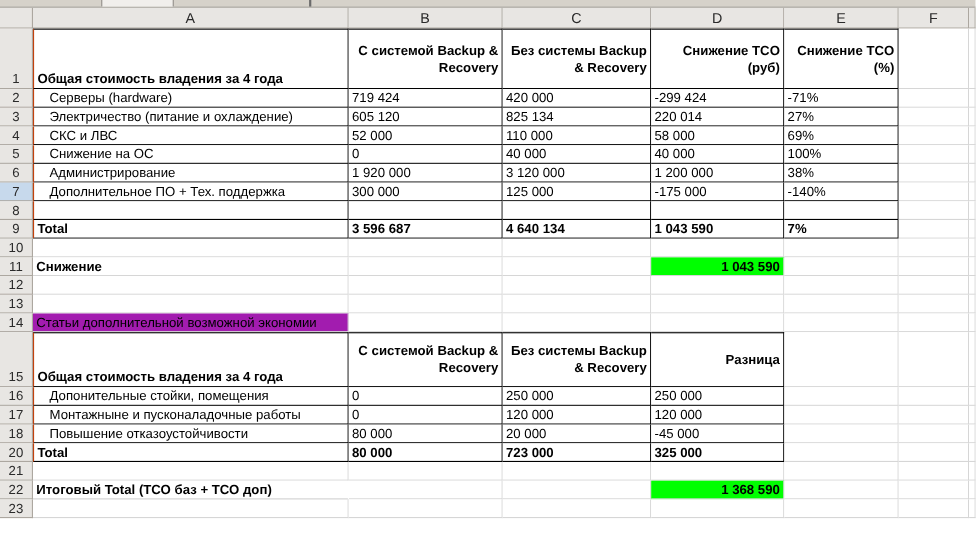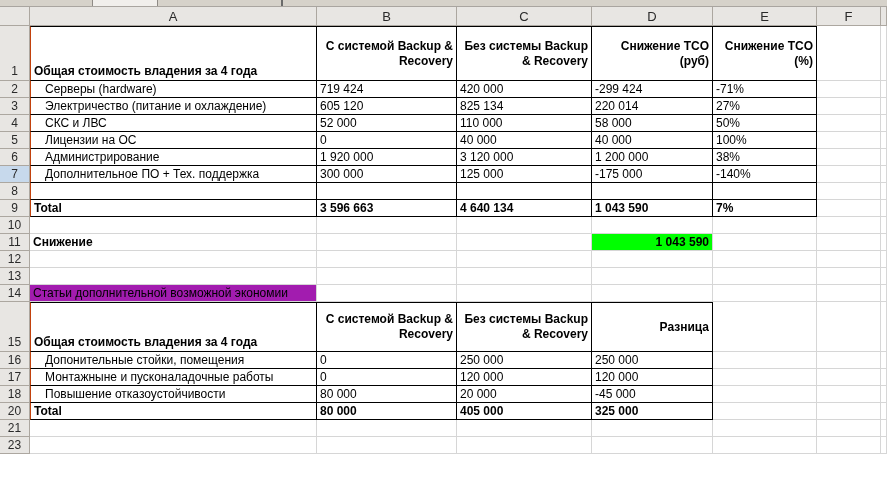--- a/index.html
+++ b/index.html
@@ -100,27 +100,27 @@
       <td class="k num">27%</td>
       <td></td>
       <td></td>
     </tr>
     <tr class="r17">
       <td class="hd">4</td>
       <td class="k kl indent">СКС и ЛВС</td>
       <td class="k num">52 000</td>
       <td class="k num">110 000</td>
       <td class="k num">58 000</td>
-      <td class="k num">50%</td>
+      <td class="k num">69%</td>
       <td></td>
       <td></td>
     </tr>
     <tr class="r17">
       <td class="hd">5</td>
-      <td class="k kl indent">Лицензии на ОС</td>
+      <td class="k kl indent">Снижение на ОС</td>
       <td class="k num">0</td>
       <td class="k num">40 000</td>
       <td class="k num">40 000</td>
       <td class="k num">100%</td>
       <td></td>
       <td></td>
     </tr>
     <tr class="r17">
       <td class="hd">6</td>
       <td class="k kl indent">Администрирование</td>
@@ -149,21 +149,21 @@
       <td class="k"></td>
       <td class="k"></td>
       <td class="k"></td>
       <td></td>
       <td></td>
     </tr>
 
     <tr class="r17">
       <td class="hd">9</td>
       <td class="k kl b">Total</td>
-      <td class="k num b">3 596 663</td>
+      <td class="k num b">3 596 687</td>
       <td class="k num b">4 640 134</td>
       <td class="k num b">1 043 590</td>
       <td class="k num b">7%</td>
       <td></td>
       <td></td>
     </tr>
 
     <tr class="r17">
       <td class="hd">10</td>
       <td></td>
@@ -258,38 +258,48 @@
       <td></td>
       <td></td>
       <td></td>
     </tr>
 
 
     <tr class="r17">
       <td class="hd">20</td>
       <td class="k kl b">Total</td>
       <td class="k num b">80 000</td>
-      <td class="k num b">405 000</td>
+      <td class="k num b">723 000</td>
       <td class="k num b">325 000</td>
       <td></td>
       <td></td>
       <td></td>
     </tr>
 
     <tr class="r17">
       <td class="hd">21</td>
       <td></td>
       <td></td>
       <td></td>
       <td></td>
       <td></td>
       <td></td>
       <td></td>
     </tr>
 
+    <tr class="r17">
+      <td class="hd">22</td>
+      <td class="b ovf">Итоговый Total (ТСО баз + ТСО доп)</td>
+      <td></td>
+      <td></td>
+      <td class="green">1 368 590</td>
+      <td></td>
+      <td></td>
+      <td></td>
+    </tr>
 
     <tr class="r17">
       <td class="hd">23</td>
       <td></td>
       <td></td>
       <td></td>
       <td></td>
       <td></td>
       <td></td>
       <td></td>

